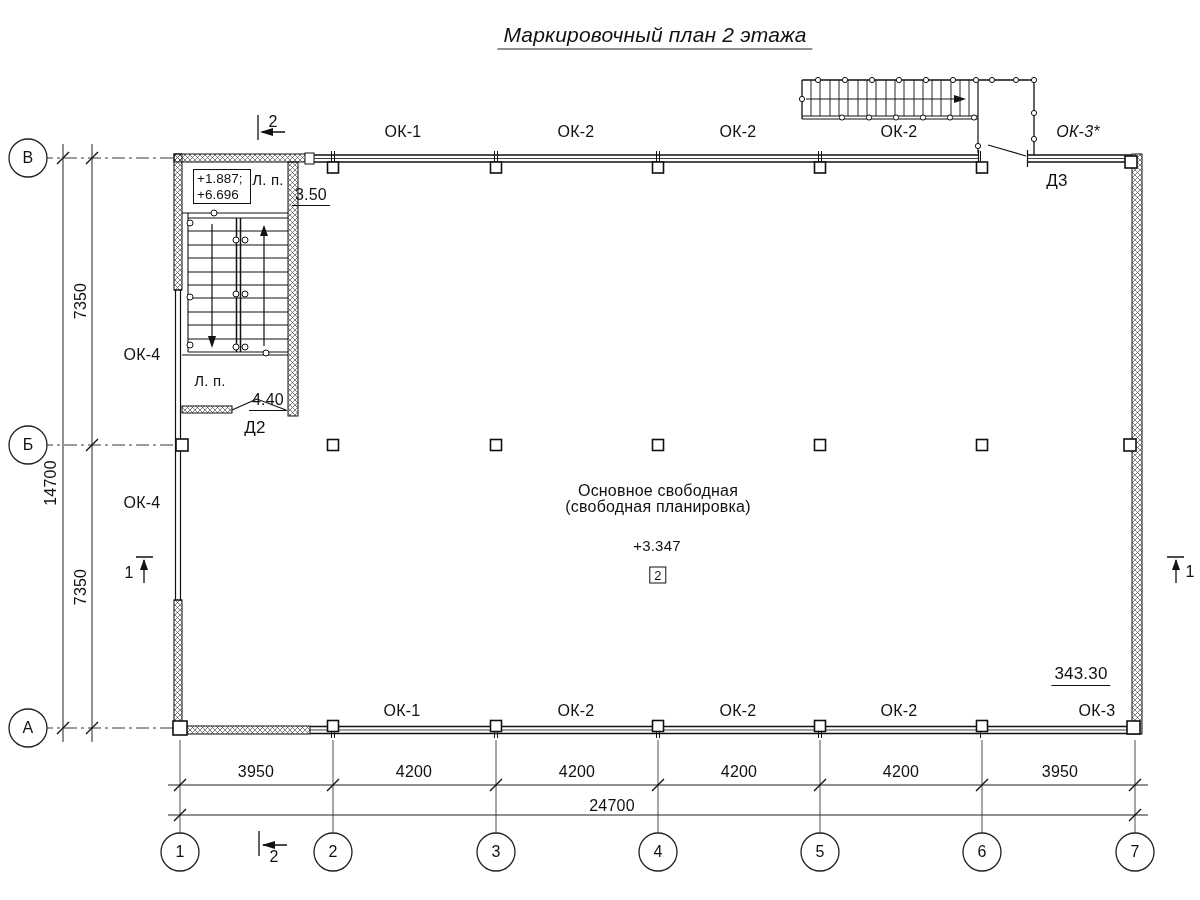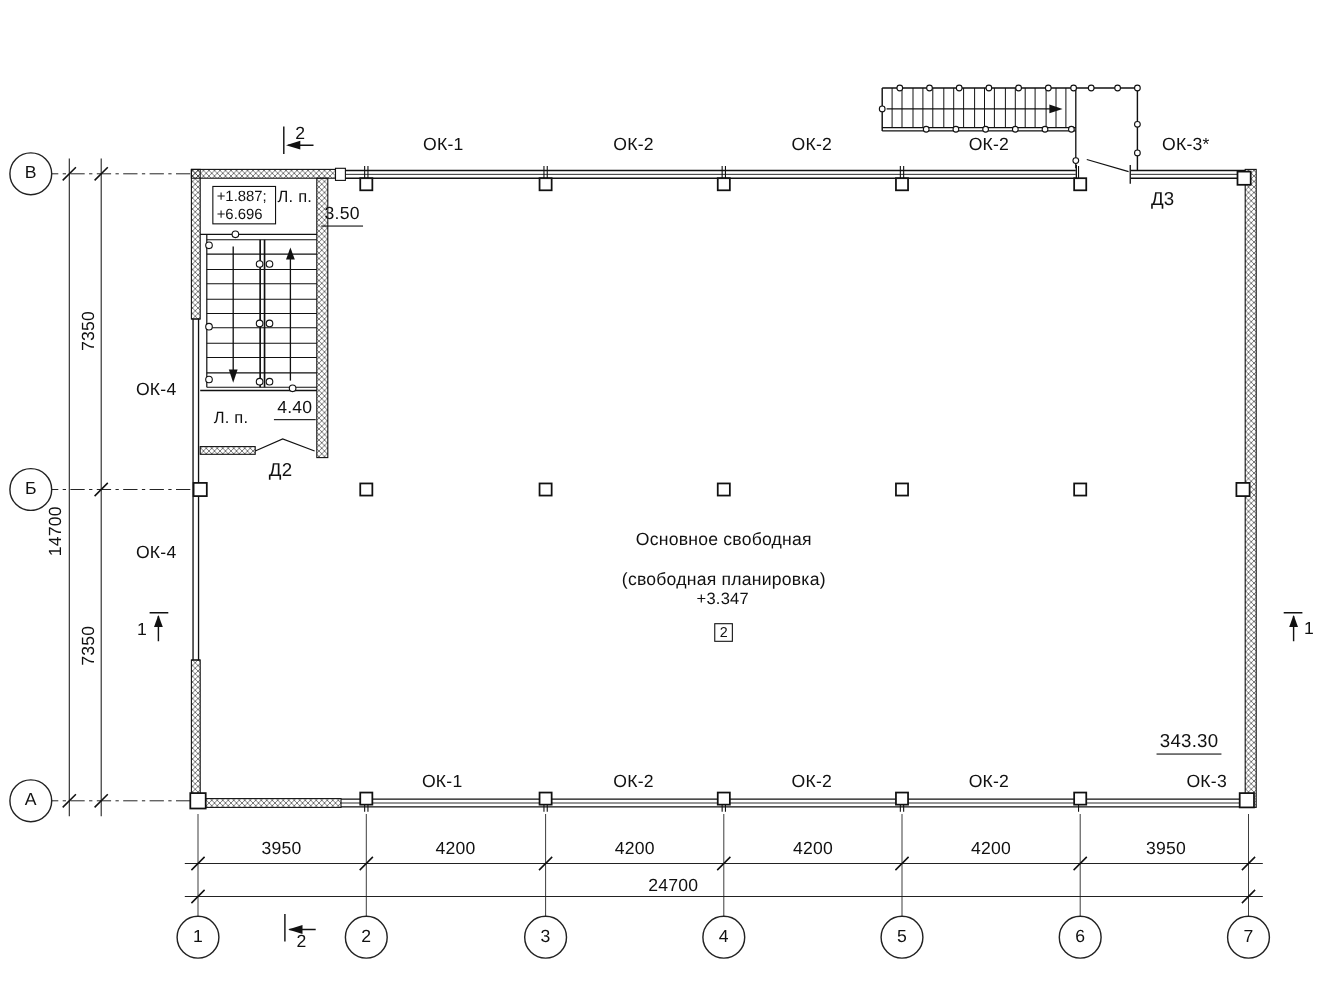--- a/index.html
+++ b/index.html
@@ -201,49 +201,50 @@
     <path d="M1167,557 H1184 M1176,560 V583" stroke-width="1.3"></path>
   </g>
   <g fill="#111" stroke="none">
     <polygon points="273,128 260,132 273,136"></polygon>
     <polygon points="275,841 262,845 275,849"></polygon>
     <polygon points="140,570 144,559 148,570"></polygon>
     <polygon points="1172,570 1176,559 1180,570"></polygon>
   </g>
 </svg>
 
+<span class="t title" style="left:655px;top:36px;">Маркировочный план 2 этажа</span>
 
 <span class="t" style="left:403px;top:132px;">ОК-1</span>
 <span class="t" style="left:576px;top:132px;">ОК-2</span>
 <span class="t" style="left:738px;top:132px;">ОК-2</span>
 <span class="t" style="left:899px;top:132px;">ОК-2</span>
-<span class="t" style="left:1078px;top:132px;">ОК-3*</span>
+<span class="t" style="left:1078px;top:132px;font-style:italic;">ОК-3*</span>
 <span class="t big" style="left:1009px;top:181px;margin-left:48px;">Д3</span>
 
 <span class="t" style="left:402px;top:711px;">ОК-1</span>
 <span class="t" style="left:576px;top:711px;">ОК-2</span>
 <span class="t" style="left:738px;top:711px;">ОК-2</span>
 <span class="t" style="left:899px;top:711px;">ОК-2</span>
 <span class="t" style="left:1061px;top:711px;margin-left:36px;">ОК-3</span>
 
 <span class="t" style="left:142px;top:355px;">ОК-4</span>
 <span class="t" style="left:142px;top:503px;">ОК-4</span>
 
 <div class="lvlbox">
   <div>+1.887;</div>
   <div>+6.696</div>
 </div>
 <span class="t" style="left:268px;top:179px;font-size:15px;">Л. п.</span>
 <span class="t ul" style="left:267px;top:196px;margin-left:44px;">3.50</span>
 <span class="t" style="left:210px;top:380px;font-size:15px;">Л. п.</span>
-<span class="t ul" style="left:268px;top:372px;">4.40</span>
+<span class="t ul" style="left:268px;top:401px;">4.40</span>
 <span class="t big" style="left:255px;top:428px;">Д2</span>
 
 <span class="t" style="left:658px;top:491px;">Основное свободная</span>
-<span class="t" style="left:658px;top:528px;text-align:center;">(свободная планировка)</span>
+<span class="t" style="left:658px;top:507px;text-align:center;">(свободная планировка)</span>
 <span class="t" style="left:657px;top:545px;font-size:15px;">+3.347</span>
 <span class="t numbox" style="left:658px;top:575px;">2</span>
 <span class="t ul big" style="left:1081px;top:675px;">343.30</span>
 
 <span class="t" style="left:256px;top:772px;">3950</span>
 <span class="t" style="left:414px;top:772px;">4200</span>
 <span class="t" style="left:577px;top:772px;">4200</span>
 <span class="t" style="left:739px;top:772px;">4200</span>
 <span class="t" style="left:901px;top:772px;">4200</span>
 <span class="t" style="left:1060px;top:772px;">3950</span>

